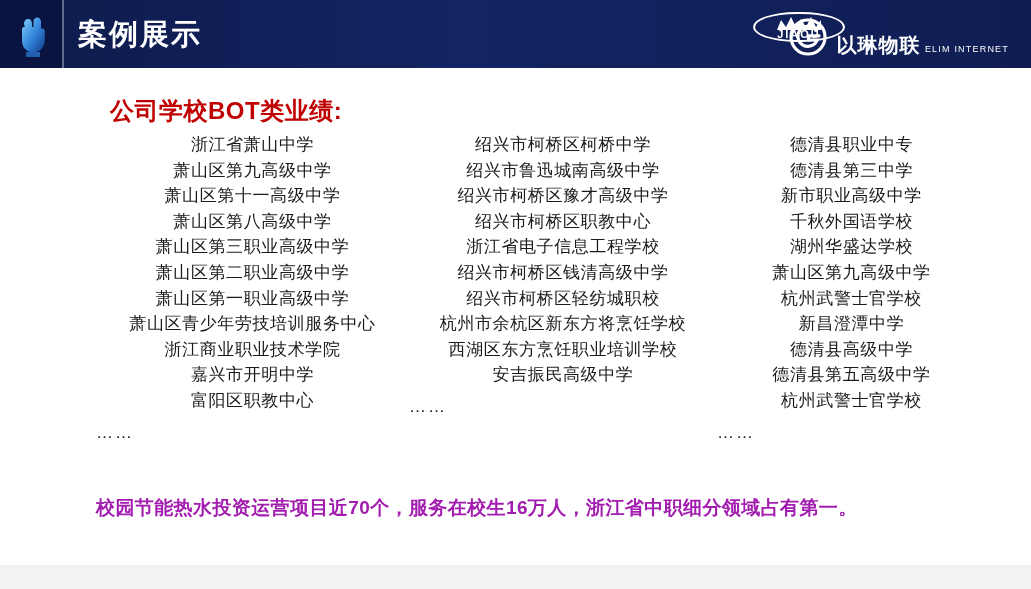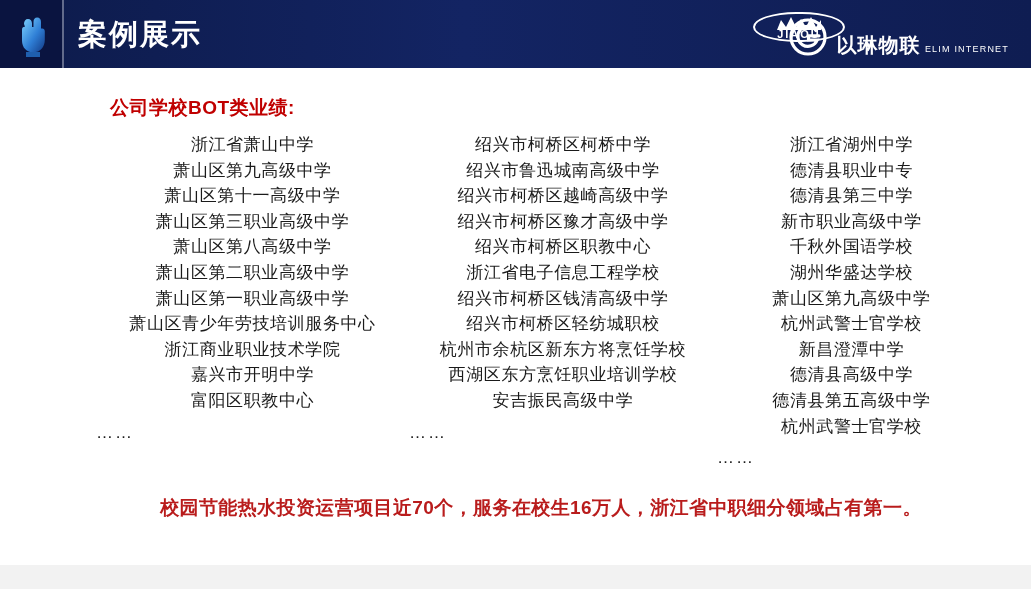--- a/index.html
+++ b/index.html
@@ -154,21 +154,21 @@
     top: 68px;
     width: 1031px;
     height: 497px;
     background: #ffffff;
   }
   .section-title {
     position: absolute;
     left: 110px;
     top: 27px;
     color: #c00000;
-    font-size: 19px;
+    font-size: 24px;
     font-weight: bold;
     letter-spacing: 0.5px;
     white-space: nowrap;
   }
 
   .columns {
     position: absolute;
     left: 96px;
     top: 64px;
     width: 890px;
@@ -195,26 +195,25 @@
     line-height: 25.6px;
     letter-spacing: 2px;
     padding-top: 6px;
   }
 
   .footer-note {
     position: absolute;
     left: 96px;
     top: 427px;
     width: 890px;
-    color: #b91c1c;
+    color: #a21caf;
     font-size: 19px;
     font-weight: bold;
     letter-spacing: 0.4px;
     white-space: nowrap;
-    text-align: center;
   }
 
   
   .bottom-band {
     position: absolute;
     left: 0;
     top: 565px;
     width: 1031px;
     height: 24px;
     background: #f2f2f2;
@@ -265,48 +264,46 @@
 
   <div class="content">
     <div class="section-title">公司学校BOT类业绩:</div>
 
     <div class="columns">
 
       <div class="column col-0">
         <div class="item">浙江省萧山中学</div>
         <div class="item">萧山区第九高级中学</div>
         <div class="item">萧山区第十一高级中学</div>
+        <div class="item">萧山区第八高级中学</div>
         <div class="item">萧山区第三职业高级中学</div>
-        <div class="item">萧山区第八高级中学</div>
         <div class="item">萧山区第二职业高级中学</div>
         <div class="item">萧山区第一职业高级中学</div>
         <div class="item">萧山区青少年劳技培训服务中心</div>
         <div class="item">浙江商业职业技术学院</div>
         <div class="item">嘉兴市开明中学</div>
         <div class="item">富阳区职教中心</div>
         <div class="ellipsis">……</div>
       </div>
 
       <div class="column col-1">
         <div class="item">绍兴市柯桥区柯桥中学</div>
         <div class="item">绍兴市鲁迅城南高级中学</div>
-        <div class="item">绍兴市柯桥区越崎高级中学</div>
         <div class="item">绍兴市柯桥区豫才高级中学</div>
         <div class="item">绍兴市柯桥区职教中心</div>
         <div class="item">浙江省电子信息工程学校</div>
         <div class="item">绍兴市柯桥区钱清高级中学</div>
         <div class="item">绍兴市柯桥区轻纺城职校</div>
         <div class="item">杭州市余杭区新东方将烹饪学校</div>
         <div class="item">西湖区东方烹饪职业培训学校</div>
         <div class="item">安吉振民高级中学</div>
         <div class="ellipsis">……</div>
       </div>
 
       <div class="column col-2">
-        <div class="item">浙江省湖州中学</div>
         <div class="item">德清县职业中专</div>
         <div class="item">德清县第三中学</div>
         <div class="item">新市职业高级中学</div>
         <div class="item">千秋外国语学校</div>
         <div class="item">湖州华盛达学校</div>
         <div class="item">萧山区第九高级中学</div>
         <div class="item">杭州武警士官学校</div>
         <div class="item">新昌澄潭中学</div>
         <div class="item">德清县高级中学</div>
         <div class="item">德清县第五高级中学</div>

